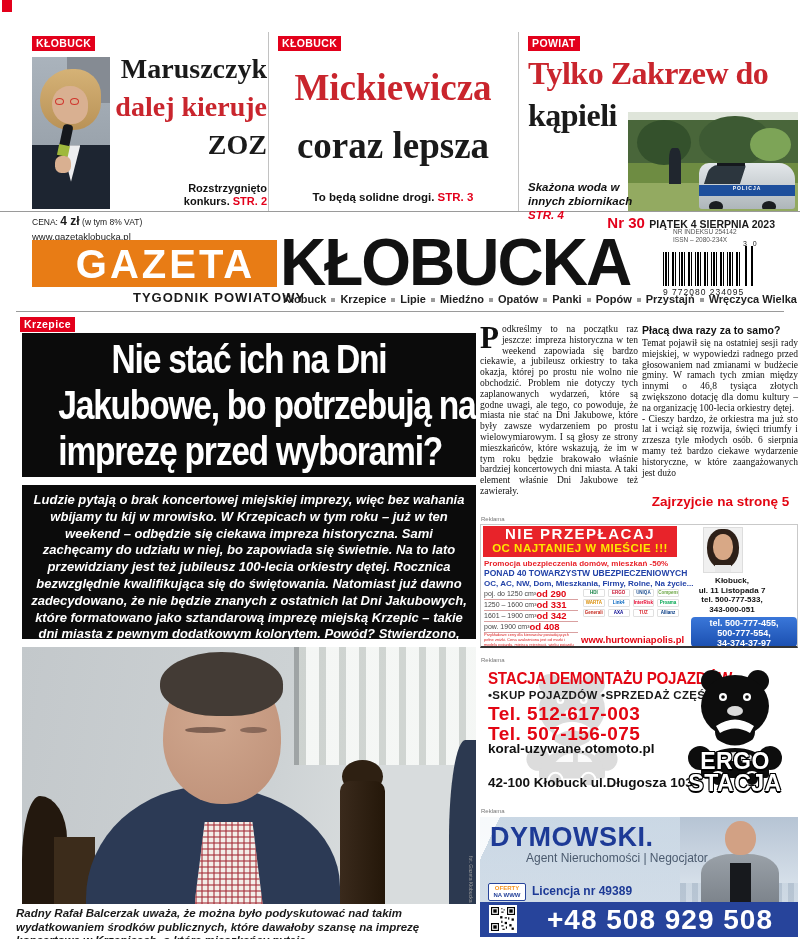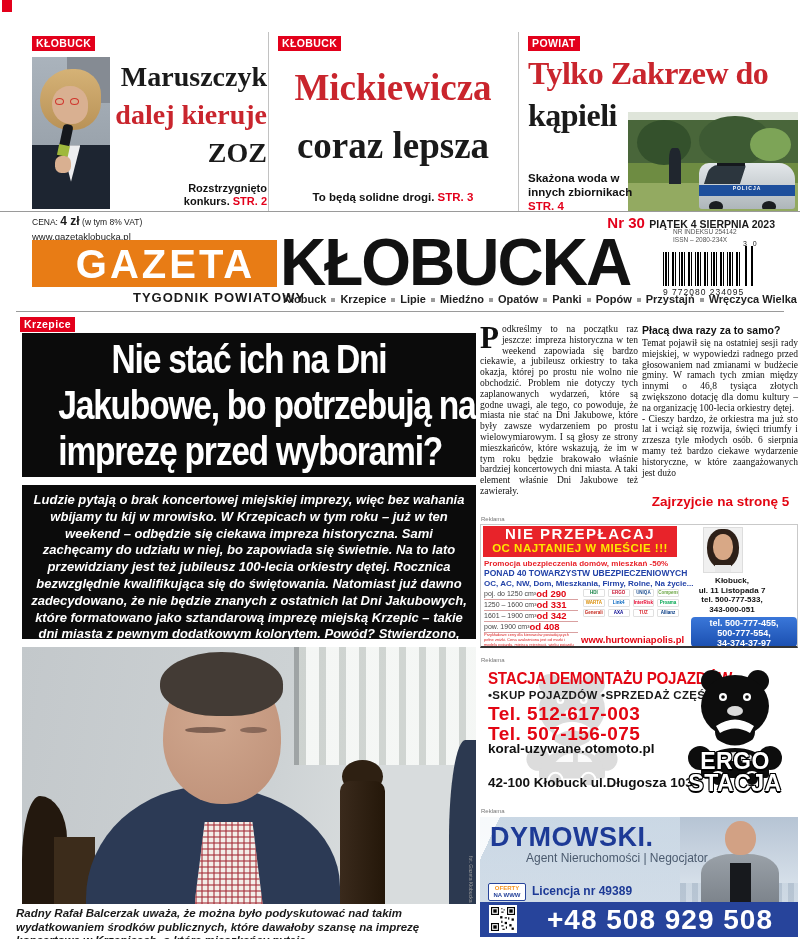--- a/index.html
+++ b/index.html
@@ -143,21 +143,21 @@
       <div style="left:10%;top:8%;width:78%;height:40%;background:linear-gradient(#d5b276,#b99257);border-radius:55% 45% 48% 52%;"></div>
       <div style="left:26%;top:19%;width:46%;height:25%;background:#d9b091;border-radius:50% 50% 45% 55%;"></div>
       <div style="left:29%;top:27%;width:9px;height:7px;border:1.5px solid #d0342c;border-radius:50%;box-sizing:border-box;"></div>
       <div style="left:49%;top:27%;width:9px;height:7px;border:1.5px solid #d0342c;border-radius:50%;box-sizing:border-box;"></div>
       <div style="left:0;bottom:0;width:100%;height:42%;background:#1d2531;"></div>
       <div style="left:38%;bottom:18%;width:24%;height:24%;background:#edeef0;clip-path:polygon(0 0,100% 0,50% 100%);"></div>
       <div style="left:34%;top:44%;width:13%;height:30%;background:#15181c;border-radius:4px;transform:rotate(12deg);"></div>
       <div style="left:33%;top:58%;width:14%;height:7%;background:#9fb83c;transform:rotate(12deg);"></div>
       <div style="left:30%;bottom:24%;width:20%;height:11%;background:#d9b091;border-radius:40%;"></div>
     </div>
-    <div class="abs" style="left:112px;top:50px;width:155px;margin-top:8px;">
+    <div class="abs" style="left:112px;top:50px;width:155px;">
       <div class="t1-line">Maruszczyk</div>
       <div class="t1-line red">dalej kieruje</div>
       <div class="t1-line">ZOZ</div>
     </div>
     <div class="abs tsub" style="left:147px;top:182px;width:120px;text-align:right;">
       <span>Rozstrzygnięto konkurs.</span>
       <span class="ref">STR. 2</span>
     </div>
 
     <span class="tag" style="left:278px;top:36px;">KŁOBUCK</span>
@@ -181,21 +181,21 @@
       <div style="left:72%;top:16%;width:24%;height:34%;background:#7da457;border-radius:50%;"></div>
       <div style="left:24%;top:36%;width:7%;height:37%;background:#20262e;border-radius:30% 30% 0 0;"></div>
       <div class="ph" style="left:42%;top:52%;width:56%;height:46%;background:linear-gradient(#e3e7ea,#aeb6ba);border-radius:10px 16px 3px 3px;">
         <div style="left:8%;top:4%;width:38%;height:42%;background:#2c363e;border-radius:8px 2px 0 0;transform:skewX(-18deg);"></div>
         <div style="left:18%;top:-2%;width:30%;height:8%;background:#15181d;"></div>
         <div style="left:0;top:48%;width:100%;height:24%;background:#1e4f9c;color:#fff;font:700 5px/6px 'Liberation Sans',sans-serif;text-align:center;letter-spacing:1px;">POLICJA</div>
         <div style="left:10%;bottom:-6%;width:15%;height:24%;background:#1a1d20;border-radius:50%;"></div>
         <div style="left:66%;bottom:-6%;width:15%;height:24%;background:#1a1d20;border-radius:50%;"></div>
       </div>
     </div>
-    <div class="abs tsub" style="left:528px;top:171px;width:124px;font-size:11.5px;line-height:14px;">
+    <div class="abs tsub" style="left:528px;top:180px;width:124px;font-size:11.5px;line-height:14px;font-style:italic;">
       <span>Skażona woda w innych zbiornikach</span>
       <span class="ref">STR. 4</span>
     </div>
   </div>
 
   <div class="abs" style="left:32px;top:216px;font:400 8.5px/10px 'Liberation Sans',sans-serif;">
     <span>CENA:</span>
     <span style="font:700 12px/10px 'Liberation Sans',sans-serif;">4 zł</span>
     <span>(w tym 8% VAT)</span>
   </div>

